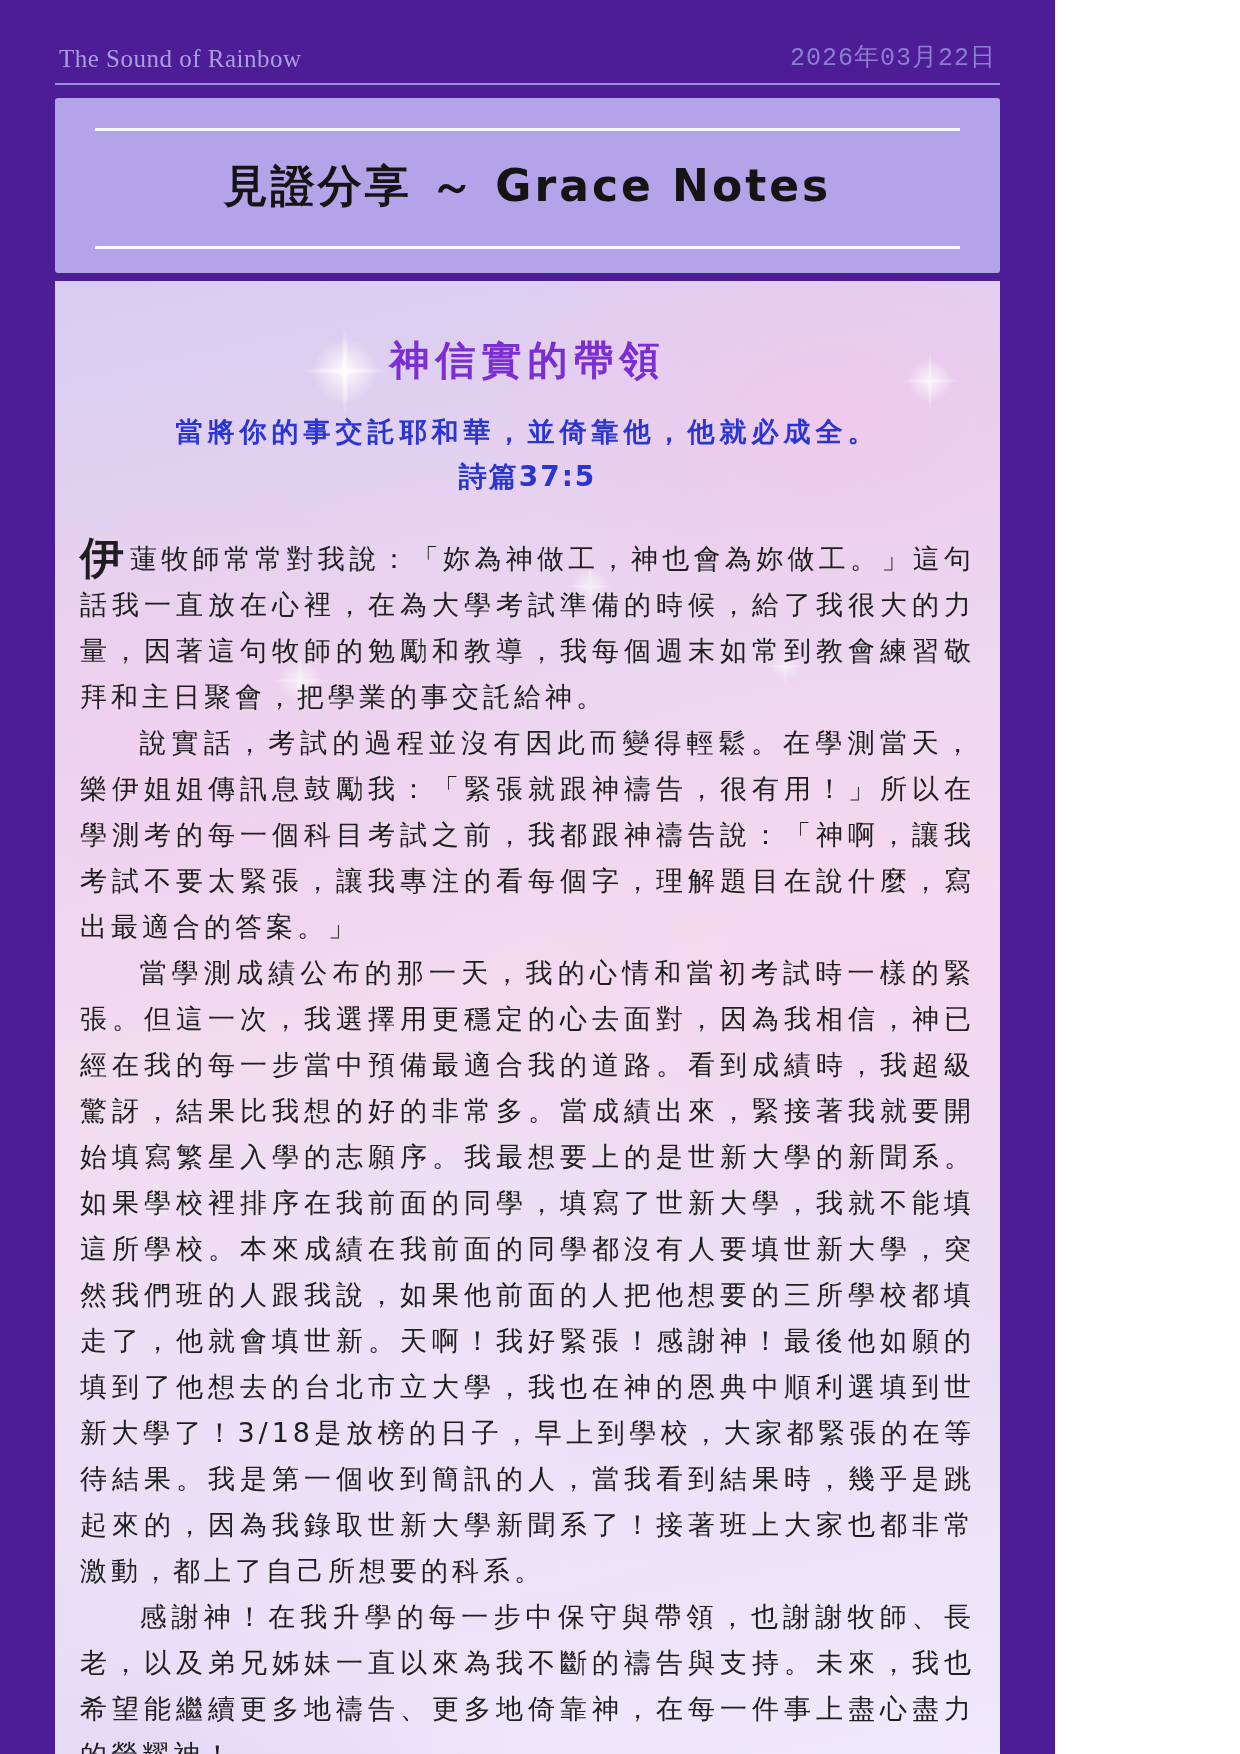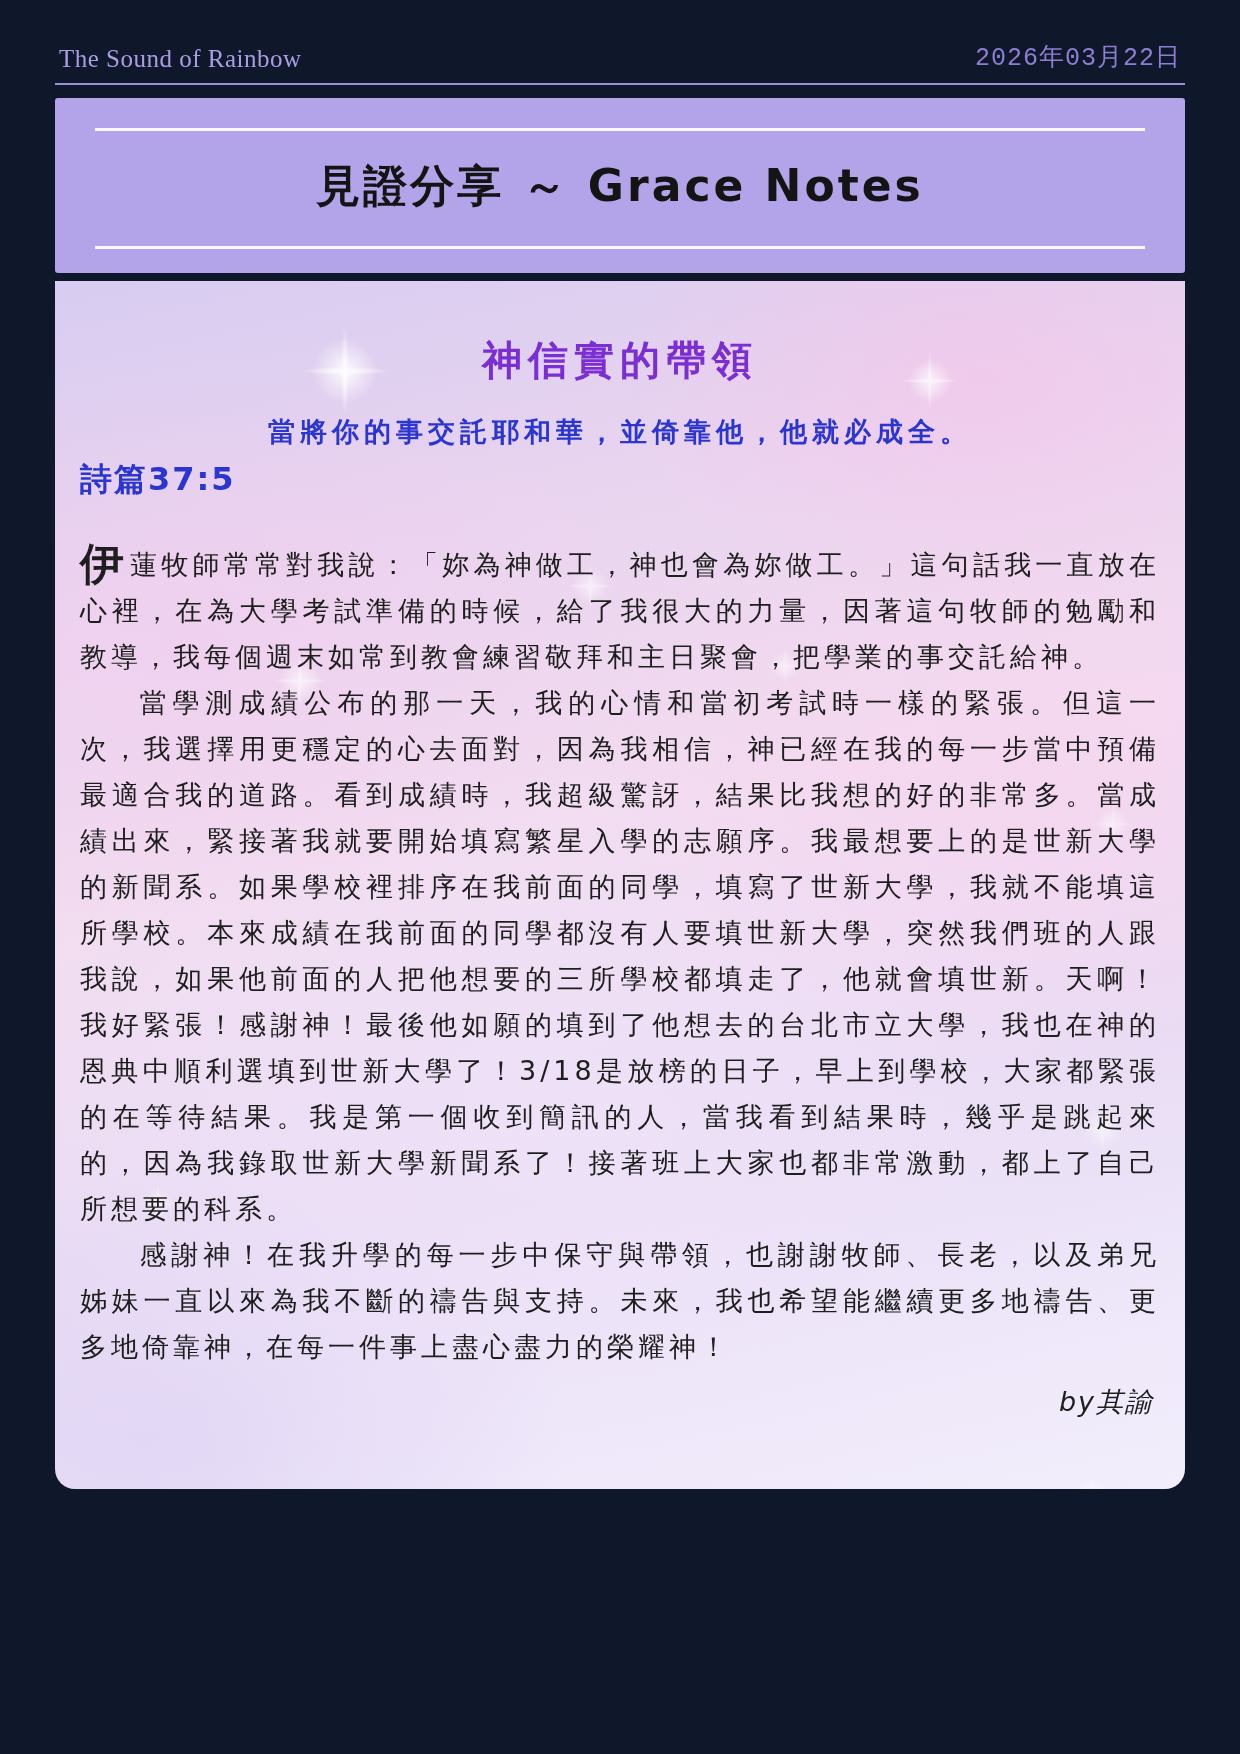--- a/index.html
+++ b/index.html
@@ -3,23 +3,23 @@
 <meta charset="utf-8">
 <style>
   html, body {
     margin: 0;
     padding: 0;
     background: #ffffff;
     width: 1240px;
   }
   .page {
     position: relative;
-    width: 1240px;
+    width: 1055px;
     height: 1754px;
-    background: #0f172a;
+    background: #4c1d95;
     font-family: "DejaVu Sans", sans-serif;
     overflow: hidden;
   }
 
   
   .top-header {
     margin: 40px 55px 0 55px;
     padding: 0 4px 10px 4px;
     border-bottom: 2px solid #9c8fd6;
     display: flex;
@@ -105,21 +105,22 @@
   }
   .verse {
     text-align: center;
     font-size: 27px;
     font-weight: bold;
     color: #2b35cf;
     letter-spacing: 5px;
     margin: 0;
   }
   .verse-ref {
-    font-size: 32px;
+    text-align: center;
+    font-size: 28px;
     font-weight: bold;
     color: #2b35cf;
     letter-spacing: 2px;
     margin: 8px 0 0 0;
   }
 
   .body-text {
     margin-top: 40px;
     color: #1e1e1e;
   }
@@ -179,20 +180,21 @@
 
     <div class="card-content">
 
       <h1 class="article-title">神信實的帶領</h1>
 
       <p class="verse">當將你的事交託耶和華，並倚靠他，他就必成全。</p>
       <p class="verse-ref">詩篇37:5</p>
 
       <div class="body-text">
         <p class="para"><span class="dropcap">伊</span><span>蓮牧師常常對我說：「妳為神做工，神也會為妳做工。」這句話我一直放在心裡，在為大學考試準備的時候，給了我很大的力量，因著這句牧師的勉勵和教導，我每個週末如常到教會練習敬拜和主日聚會，把學業的事交託給神。</span></p>
+        <p class="para indent">說實話，考試的過程並沒有因此而變得輕鬆。在學測當天，樂伊姐姐傳訊息鼓勵我：「緊張就跟神禱告，很有用！」所以在學測考的每一個科目考試之前，我都跟神禱告說：「神啊，讓我考試不要太緊張，讓我專注的看每個字，理解題目在說什麼，寫出最適合的答案。」</p>
         <p class="para indent">當學測成績公布的那一天，我的心情和當初考試時一樣的緊張。但這一次，我選擇用更穩定的心去面對，因為我相信，神已經在我的每一步當中預備最適合我的道路。看到成績時，我超級驚訝，結果比我想的好的非常多。當成績出來，緊接著我就要開始填寫繁星入學的志願序。我最想要上的是世新大學的新聞系。如果學校裡排序在我前面的同學，填寫了世新大學，我就不能填這所學校。本來成績在我前面的同學都沒有人要填世新大學，突然我們班的人跟我說，如果他前面的人把他想要的三所學校都填走了，他就會填世新。天啊！我好緊張！感謝神！最後他如願的填到了他想去的台北市立大學，我也在神的恩典中順利選填到世新大學了！3/18是放榜的日子，早上到學校，大家都緊張的在等待結果。我是第一個收到簡訊的人，當我看到結果時，幾乎是跳起來的，因為我錄取世新大學新聞系了！接著班上大家也都非常激動，都上了自己所想要的科系。</p>
         <p class="para indent">感謝神！在我升學的每一步中保守與帶領，也謝謝牧師、長老，以及弟兄姊妹一直以來為我不斷的禱告與支持。未來，我也希望能繼續更多地禱告、更多地倚靠神，在每一件事上盡心盡力的榮耀神！</p>
         <p class="signature">by其諭</p>
       </div>
 
     </div>
   </div>
 
 </div>
 

